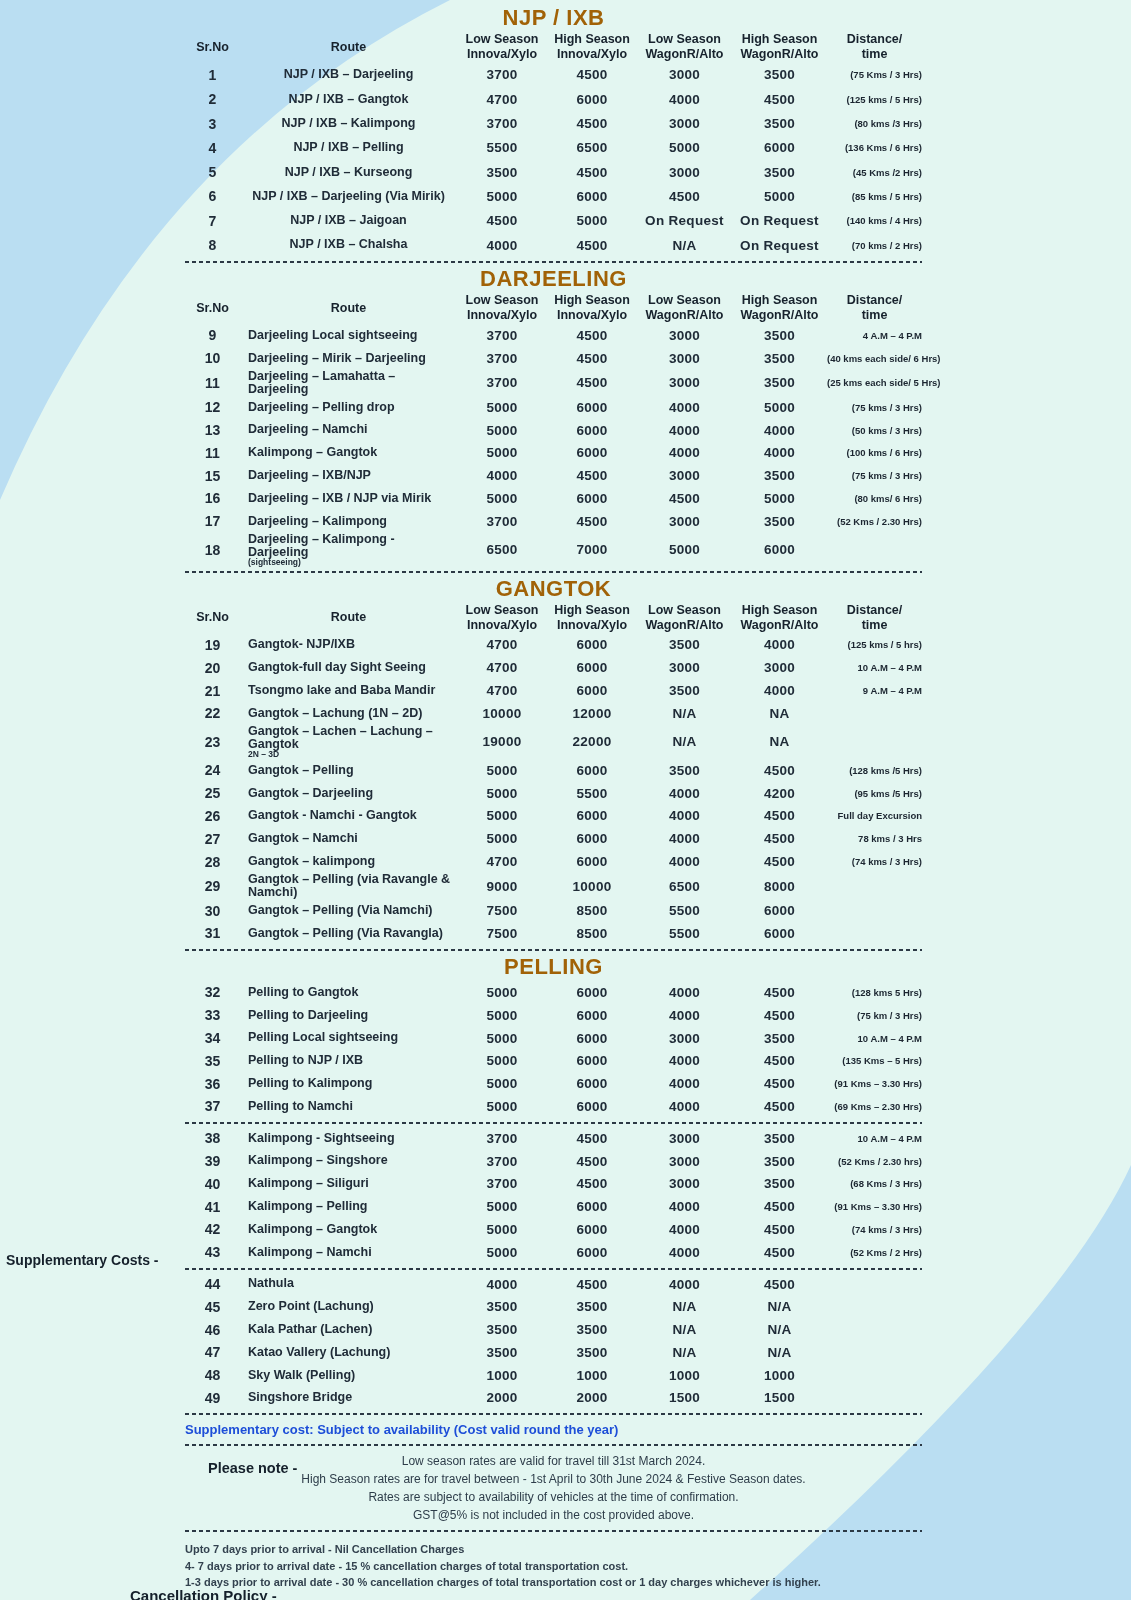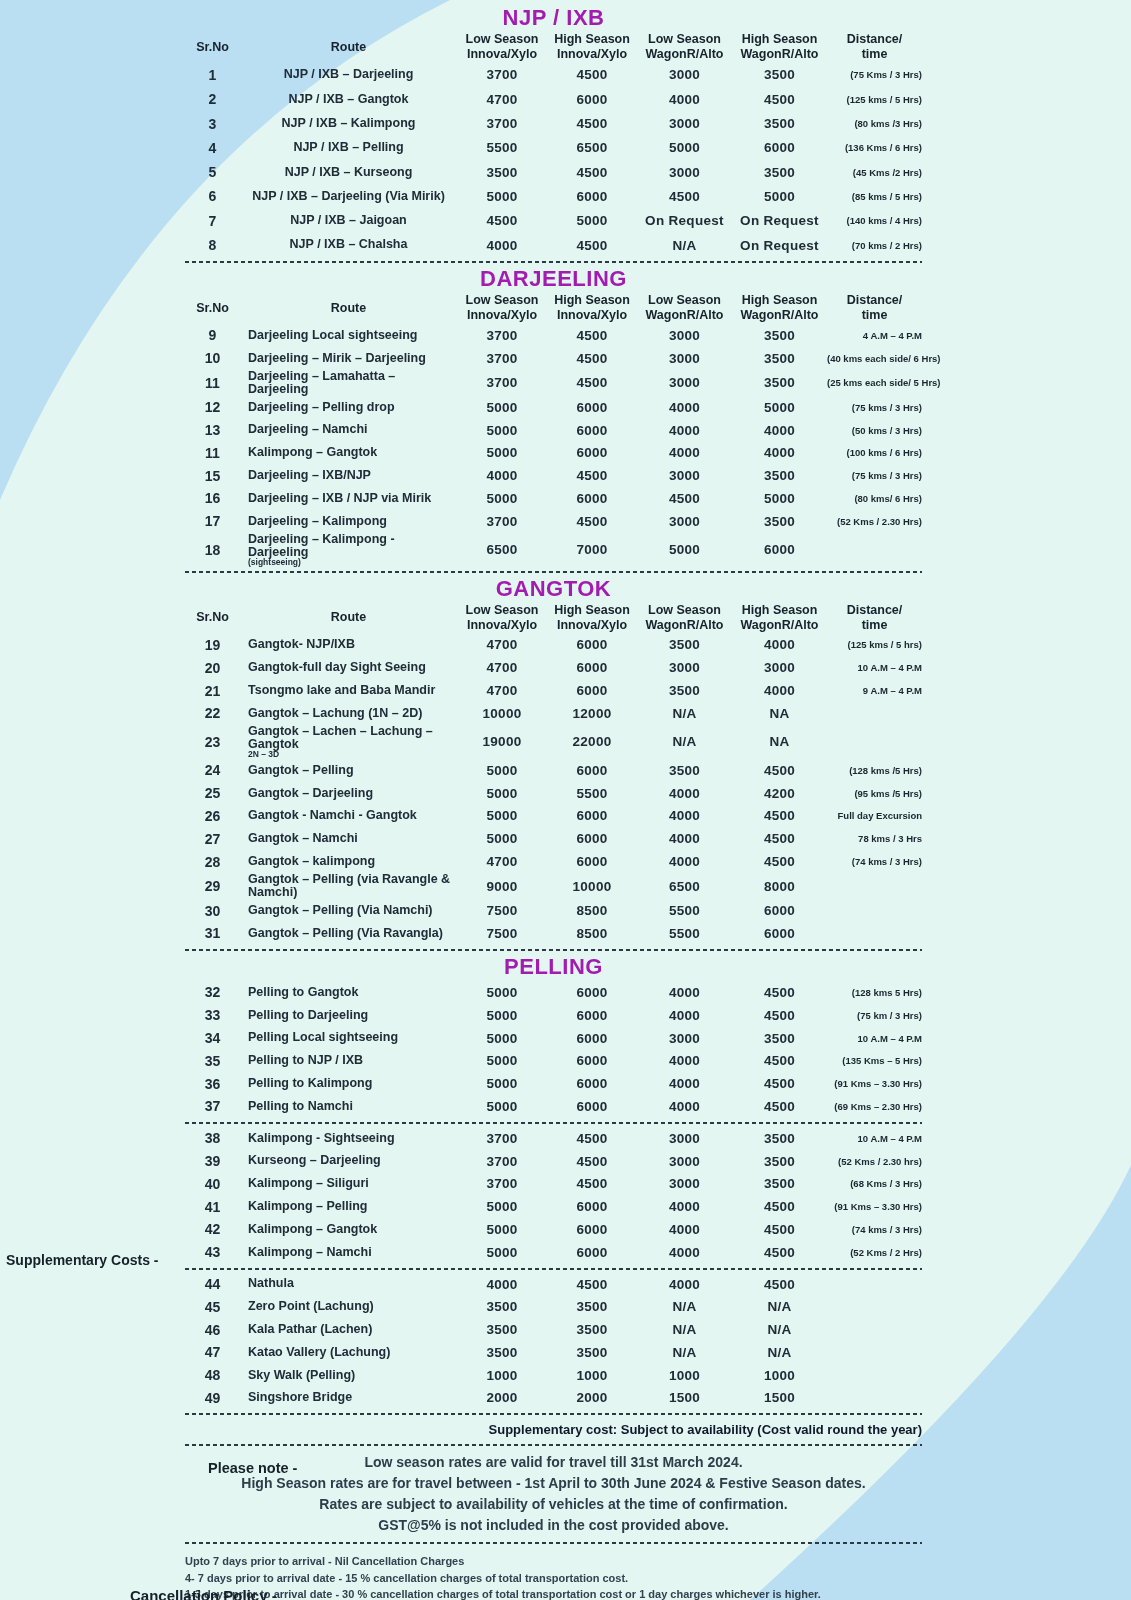--- a/index.html
+++ b/index.html
@@ -16,21 +16,21 @@
     position:relative;
     margin-left:185px;
     width:737px;
     padding-top:4px;
   }
   .sec-title{
     text-align:center;
     font-size:22px;
     font-weight:700;
     letter-spacing:.5px;
-    color:#a21caf;
+    color:#a16207;
     margin:1px 0 2px 0;
     line-height:1.15;
   }
   .trow{
     display:grid;
     grid-template-columns:55px 217px 90px 90px 95px 95px 1fr;
     align-items:center;
     min-height:22.8px;
   }
   .section-njp .trow:not(.thead){min-height:24.3px;}
@@ -40,23 +40,23 @@
   .sr{text-align:center;font-size:14px;font-weight:700;}
   .route{text-align:left;padding-left:8px;font-size:12.5px;font-weight:700;line-height:1.05;}
   .section-njp .route{text-align:center;padding-left:0;}
   .rsub{display:block;font-size:8.5px;font-weight:700;margin-top:-1px;}
   .num{text-align:center;font-size:13.5px;font-weight:700;letter-spacing:.3px;}
   .dist{text-align:right;font-size:9.5px;font-weight:700;white-space:nowrap;color:#1c2631;}
   .dashes{
     height:2px;margin:4px 0 3px 0;
     background:repeating-linear-gradient(90deg,#2c3945 0 4px,transparent 4px 7px);
   }
-  .avail-line{text-align:right;font-size:13px;font-weight:700;padding:4px 0 3px 0;color:#0f172a;}
+  .avail-line{text-align:left;font-size:13px;font-weight:700;padding:4px 0 3px 0;color:#1d4ed8;}
   .note-block{padding:3px 0 2px 0;}
-  .note-block div{text-align:center;font-size:14px;font-weight:700;line-height:1.5;color:#2e3d4a;}
+  .note-block div{text-align:center;font-size:12px;font-weight:400;line-height:1.5;color:#2e3d4a;}
   .cancel-block{padding:6px 0 0 0;}
   .cancel-block div{font-size:11px;font-weight:600;line-height:1.5;color:#33424f;}
   .side-label{position:absolute;font-weight:700;color:#15202b;white-space:nowrap;}
   .label-supp{left:6px;top:1252px;font-size:14px;}
   .label-note{left:208px;top:1460px;font-size:14.5px;}
   .label-cancel{left:130px;top:1587px;font-size:15px;}
 </style>
 </head>
 <body>
 
@@ -508,21 +508,21 @@
             <div class="cell sr">38</div>
             <div class="cell route"><span class="rt">Kalimpong - Sightseeing</span></div>
             <div class="cell num">3700</div>
             <div class="cell num">4500</div>
             <div class="cell num">3000</div>
             <div class="cell num">3500</div>
             <div class="cell dist">10 A.M – 4 P.M</div>
           </div>
           <div class="trow">
             <div class="cell sr">39</div>
-            <div class="cell route"><span class="rt">Kurseong – Darjeeling</span></div>
+            <div class="cell route"><span class="rt">Kalimpong – Singshore</span></div>
             <div class="cell num">3700</div>
             <div class="cell num">4500</div>
             <div class="cell num">3000</div>
             <div class="cell num">3500</div>
             <div class="cell dist">(52 Kms / 2.30 hrs)</div>
           </div>
           <div class="trow">
             <div class="cell sr">40</div>
             <div class="cell route"><span class="rt">Kalimpong – Siliguri</span></div>
             <div class="cell num">3700</div>

